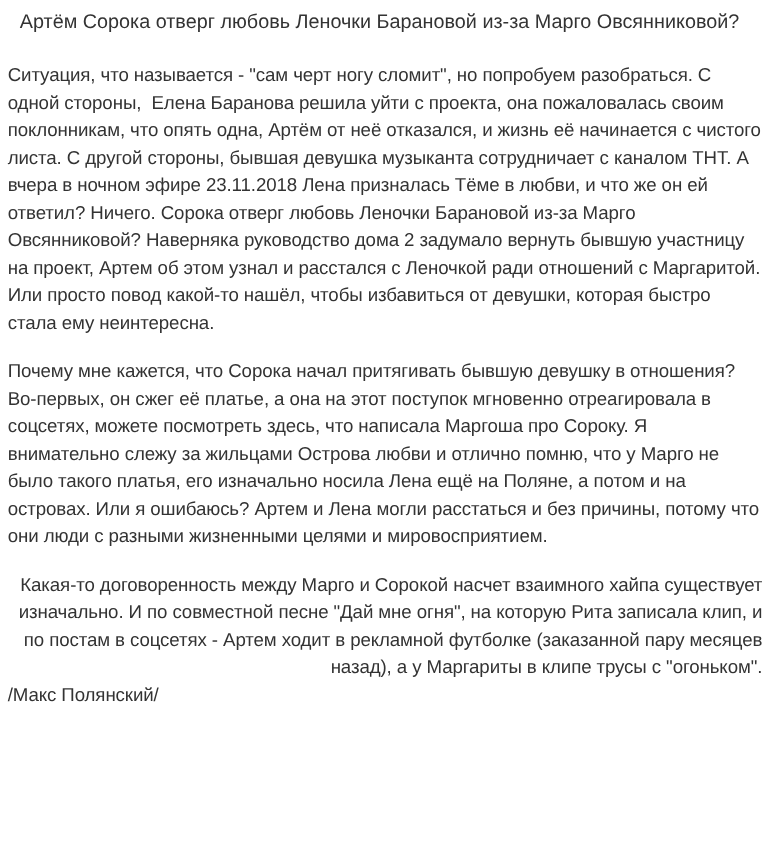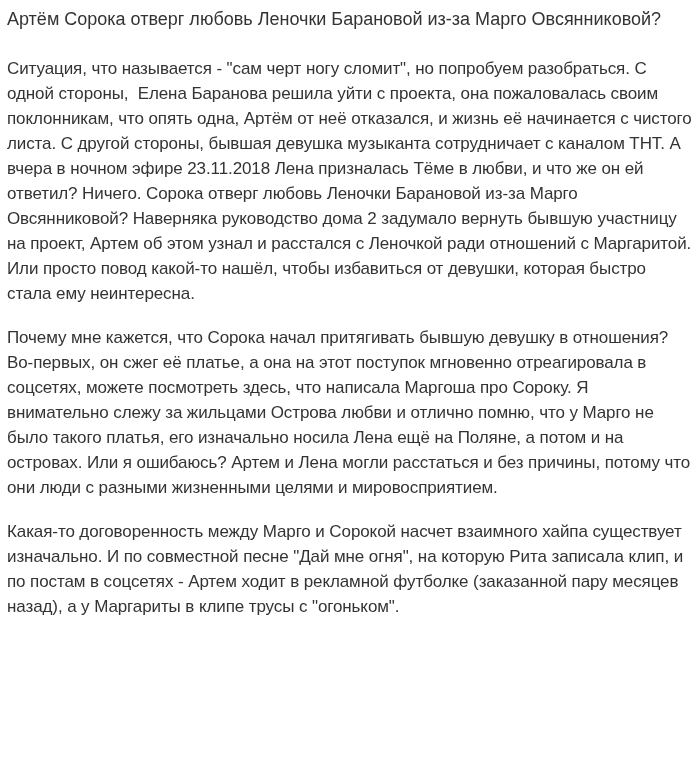--- a/index.html
+++ b/index.html
@@ -16,21 +16,21 @@
   .article {
     box-sizing: border-box;
     width: 699px;
     padding: 6px 6px 8px 7px;
   }
   .article-title {
     font-size: 18px;
     line-height: 26px;
     font-weight: 400;
     color: #333333;
-    margin: 0 0 24px 0;
+    margin: 0 0 24px 11px;
     white-space: pre-wrap;
   }
   .article-paragraph {
     font-size: 17px;
     line-height: 25px;
     font-weight: 400;
     color: #333333;
     margin: 0 0 19px 0;
     white-space: pre-wrap;
     letter-spacing: -0.1px;
@@ -50,16 +50,17 @@
 </style>
 </head>
 <body style="background: rgb(255, 255, 255);">
 
 <div class="article">
   <h1 class="article-title" style="color: rgb(51, 51, 51);">Артём Сорока отверг любовь Леночки Барановой из-за Марго Овсянниковой?</h1>
 
   <div id="paragraphs-container">
       <p class="article-paragraph" style="color: rgb(51, 51, 51);">Ситуация, что называется - "сам черт ногу сломит", но попробуем разобраться. С одной стороны,  Елена Баранова решила уйти с проекта, она пожаловалась своим поклонникам, что опять одна, Артём от неё отказался, и жизнь её начинается с чистого листа. С другой стороны, бывшая девушка музыканта сотрудничает с каналом ТНТ. А вчера в ночном эфире 23.11.2018 Лена призналась Тёме в любви, и что же он ей ответил? Ничего. Сорока отверг любовь Леночки Барановой из-за Марго Овсянниковой? Наверняка руководство дома 2 задумало вернуть бывшую участницу на проект, Артем об этом узнал и расстался с Леночкой ради отношений с Маргаритой. Или просто повод какой-то нашёл, чтобы избавиться от девушки, которая быстро стала ему неинтересна.</p>
       <p class="article-paragraph" style="color: rgb(51, 51, 51);">Почему мне кажется, что Сорока начал притягивать бывшую девушку в отношения? Во-первых, он сжег её платье, а она на этот поступок мгновенно отреагировала в соцсетях, можете посмотреть здесь, что написала Маргоша про Сороку. Я внимательно слежу за жильцами Острова любви и отлично помню, что у Марго не было такого платья, его изначально носила Лена ещё на Поляне, а потом и на островах. Или я ошибаюсь? Артем и Лена могли расстаться и без причины, потому что они люди с разными жизненными целями и мировосприятием.</p>
-      <p class="article-paragraph" style="color: rgb(51, 51, 51);">Какая-то договоренность между Марго и Сорокой насчет взаимного хайпа существует изначально. И по совместной песне "Дай мне огня", на которую Рита записала клип, и по постам в соцсетях - Артем ходит в рекламной футболке (заказанной пару месяцев назад), а у Маргариты в клипе трусы с "огоньком".</p>
+      <p class="article-paragraph" style="color: rgb(51, 51, 51); text-align: right;">Какая-то договоренность между Марго и Сорокой насчет взаимного хайпа существует изначально. И по совместной песне "Дай мне огня", на которую Рита записала клип, и по постам в соцсетях - Артем ходит в рекламной футболке (заказанной пару месяцев назад), а у Маргариты в клипе трусы с "огоньком".</p>
     </div>
 
+  <div class="article-byline" style="color: rgb(51, 51, 51);">/Макс Полянский/</div>
 </div>
 
 </body></html>

